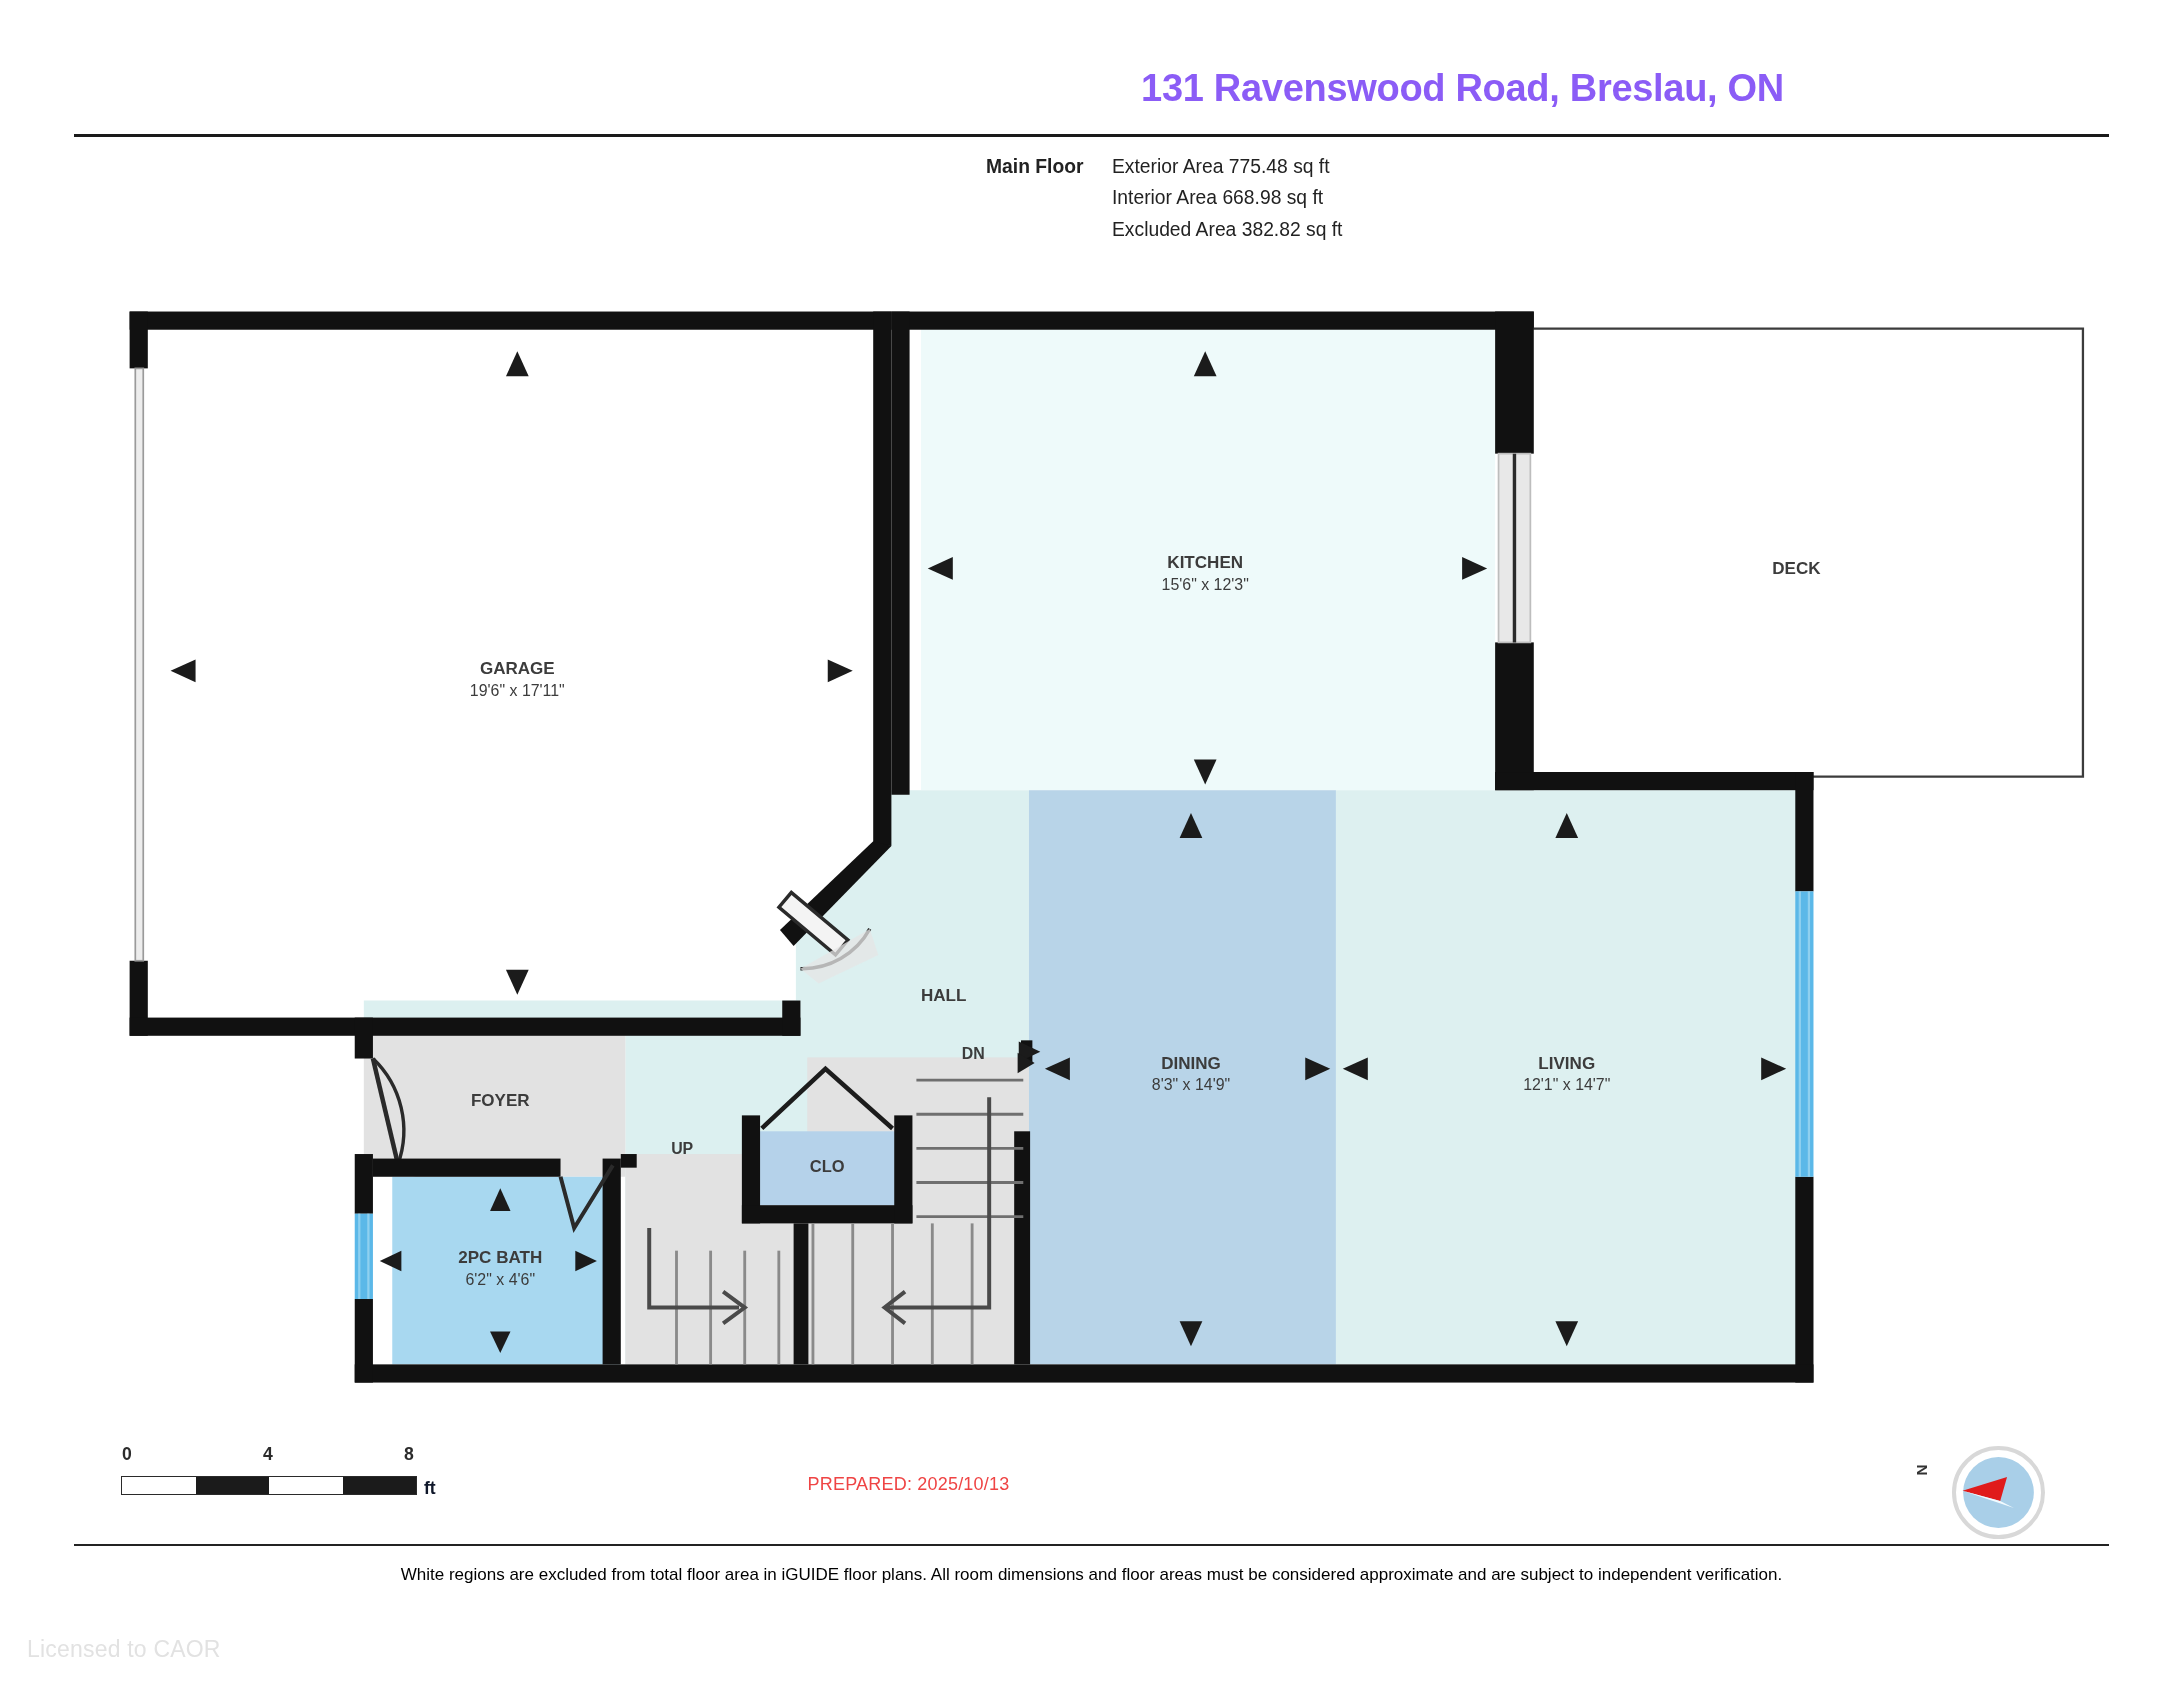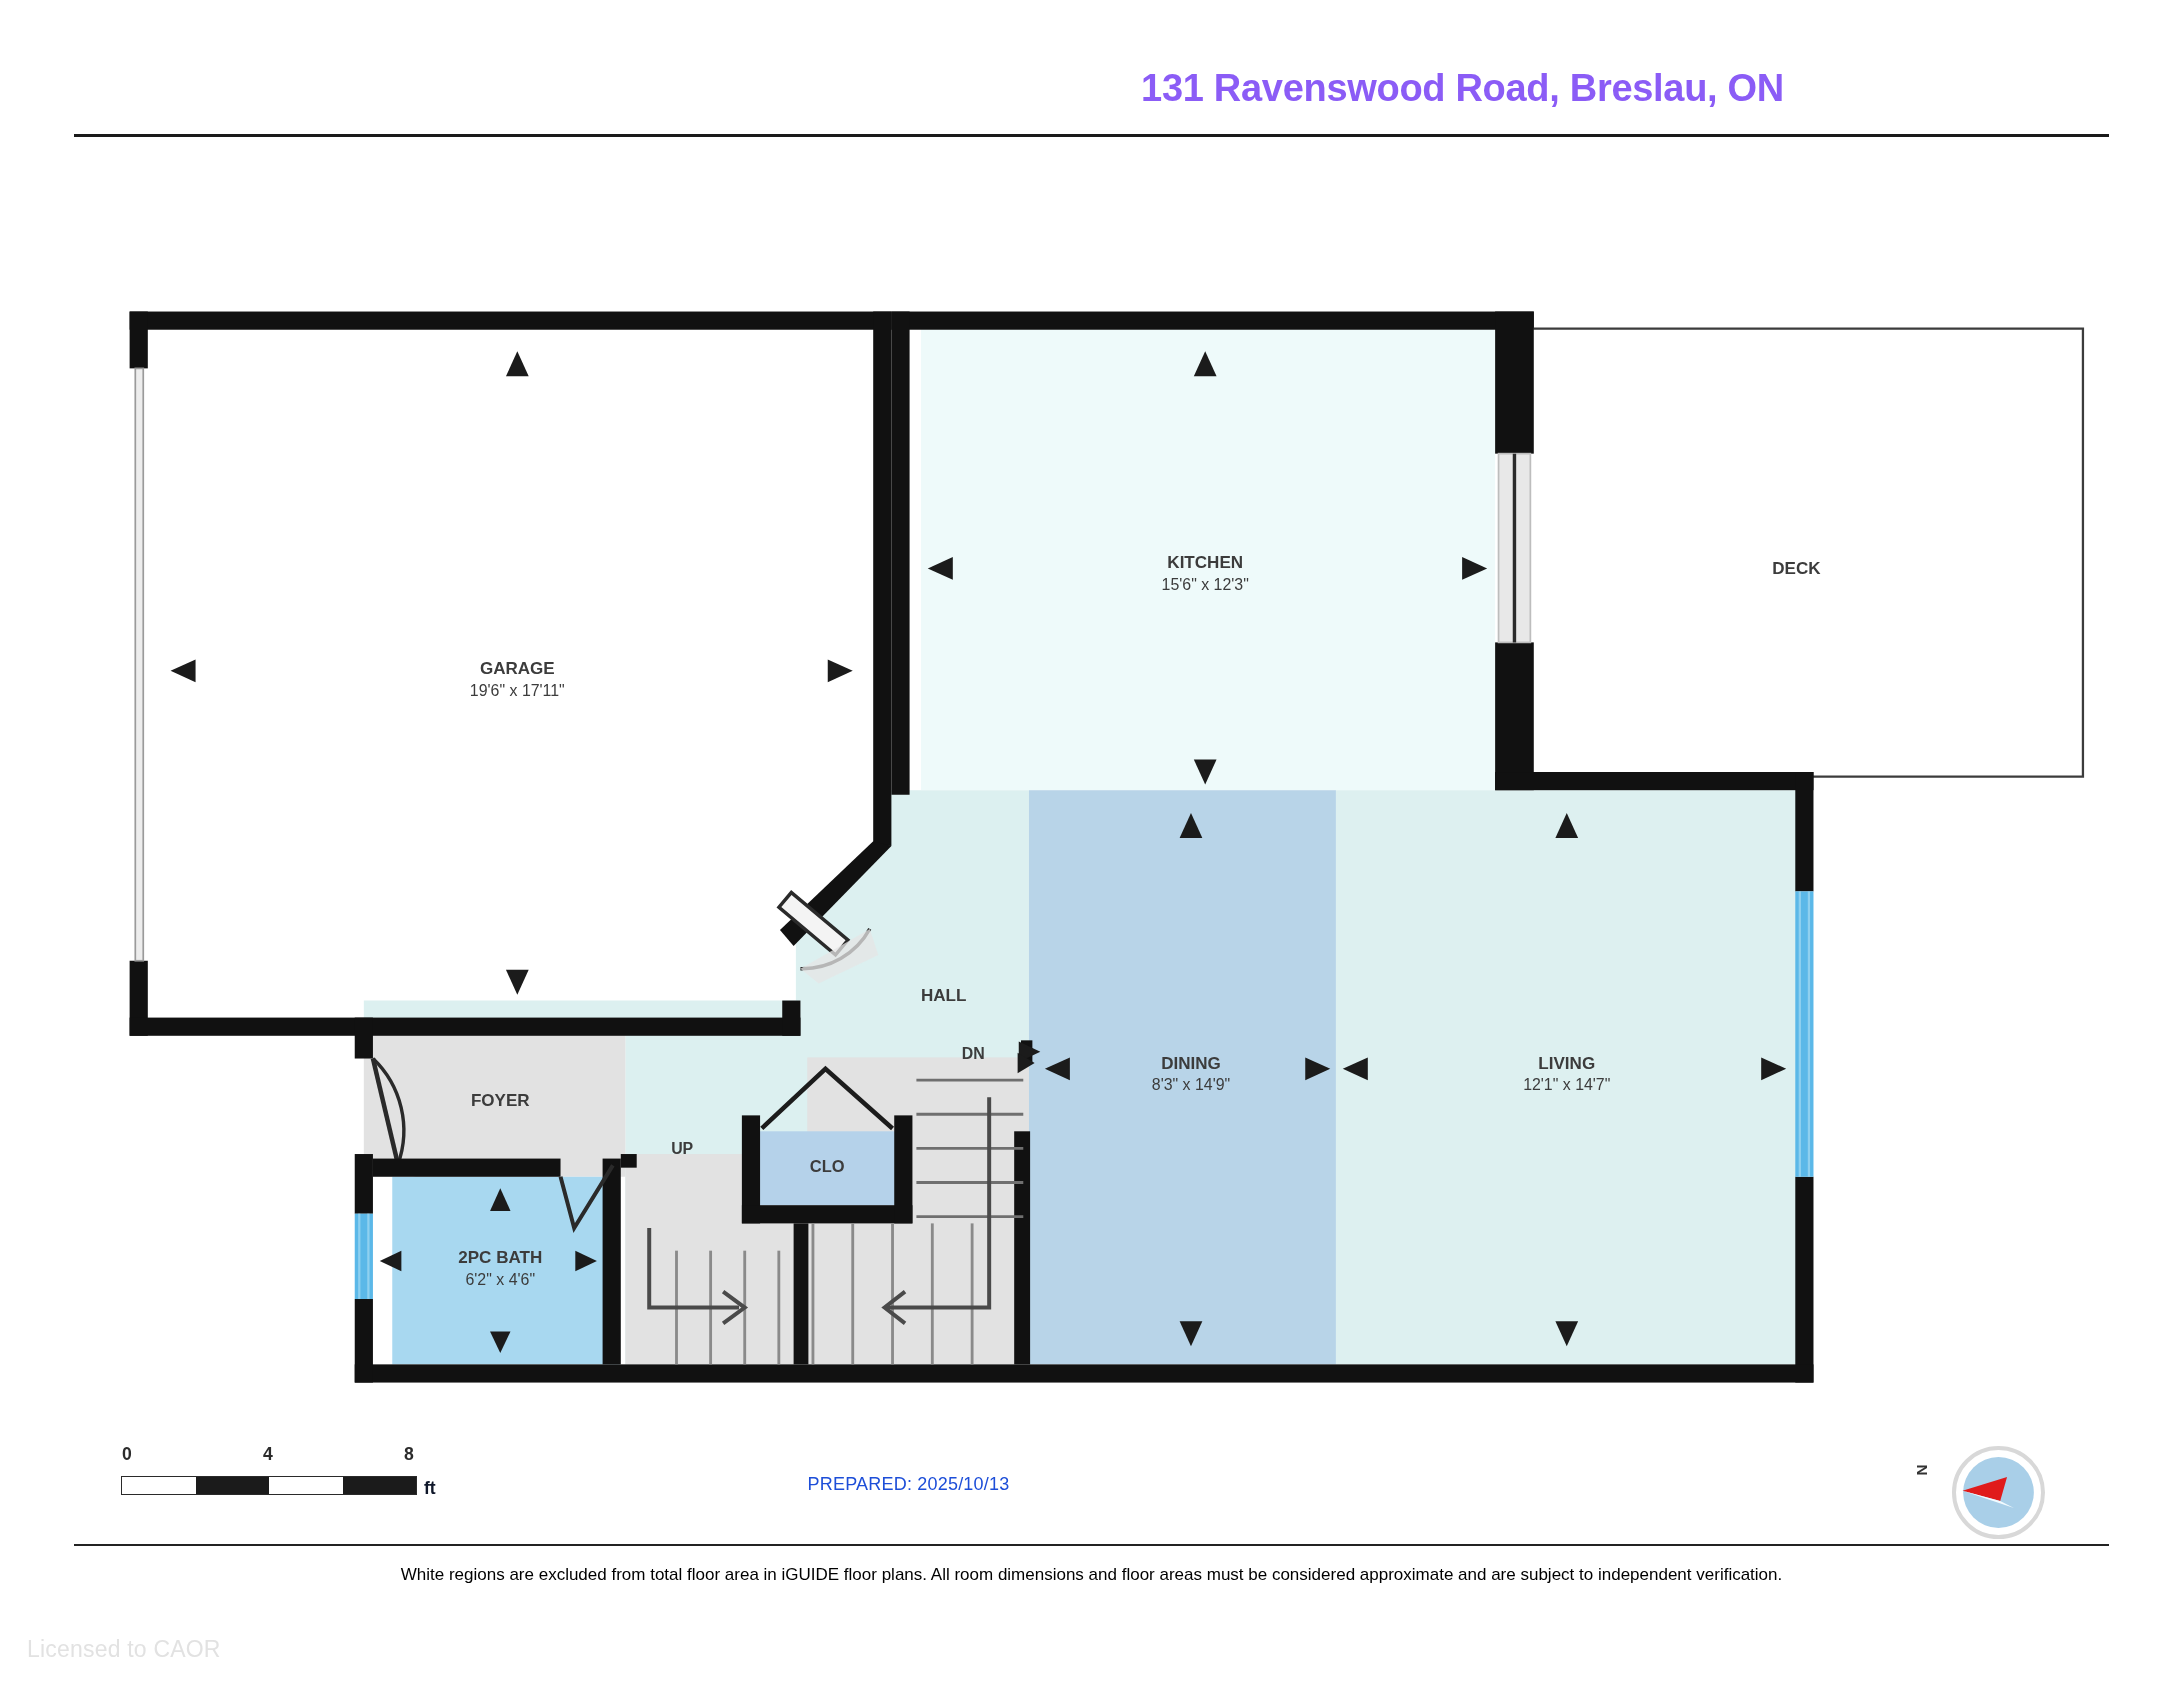--- a/index.html
+++ b/index.html
@@ -41,21 +41,21 @@
     border:1.7px solid #2a2a2a;background:#fff;box-sizing:border-box;
     display:flex;
   }
   .scale i{display:block;height:100%;flex:1 1 25%;}
   .scale i.dark{background:#1b1b1b;}
   .scale-num{position:absolute;font-size:17.6px;font-weight:bold;color:#2b2b2b;}
   .scale-ft{position:absolute;left:424px;top:1478px;font-size:17.6px;font-weight:bold;color:#0f172a;}
 
   .prepared{
     position:absolute;left:0;top:1474px;width:1817px;text-align:center;
-    font-size:18px;color:#1d4ed8;letter-spacing:0.2px;
+    font-size:18px;color:#ef4444;letter-spacing:0.2px;
   }
 
   .rule-bot{
     position:absolute;left:74px;top:1544px;width:2035px;height:1.7px;
     background:#232323;
   }
   .disclaimer{
     position:absolute;left:0;top:1565px;width:2183px;text-align:center;
     font-size:17px;color:#000000;
   }
@@ -73,20 +73,31 @@
   }
 </style>
 </head>
 <body>
 
 <div class="page">
 
   <div class="title">131 Ravenswood Road, Breslau, ON</div>
   <div class="rule-top"></div>
 
+  <div class="summary">
+    <div class="row">
+      <span class="lbl">Main Floor</span><span class="val">Exterior Area 775.48 sq ft</span>
+    </div>
+    <div class="row">
+      <span class="lbl"></span><span class="val">Interior Area 668.98 sq ft</span>
+    </div>
+    <div class="row">
+      <span class="lbl"></span><span class="val">Excluded Area 382.82 sq ft</span>
+    </div>
+  </div>
 
   <div class="plan">
   <svg width="2183" height="1685" viewBox="0 0 3840 2964" xmlns="http://www.w3.org/2000/svg">
 
     <polygon points="250,570 1545,570 1545,1480 1400,1640 1400,1760 640,1760 640,1800 250,1800" fill="#ffffff"></polygon>
 
     <rect x="1620" y="570" width="1010" height="820" fill="#eefafa"></rect>
 
     <polygon points="1620,1390 1810,1390 1810,2400 1100,2400 1100,1800 640,1800 640,1760 1400,1760 1400,1640 1545,1480 1545,1390" fill="#dcf0f0"></polygon>
 

